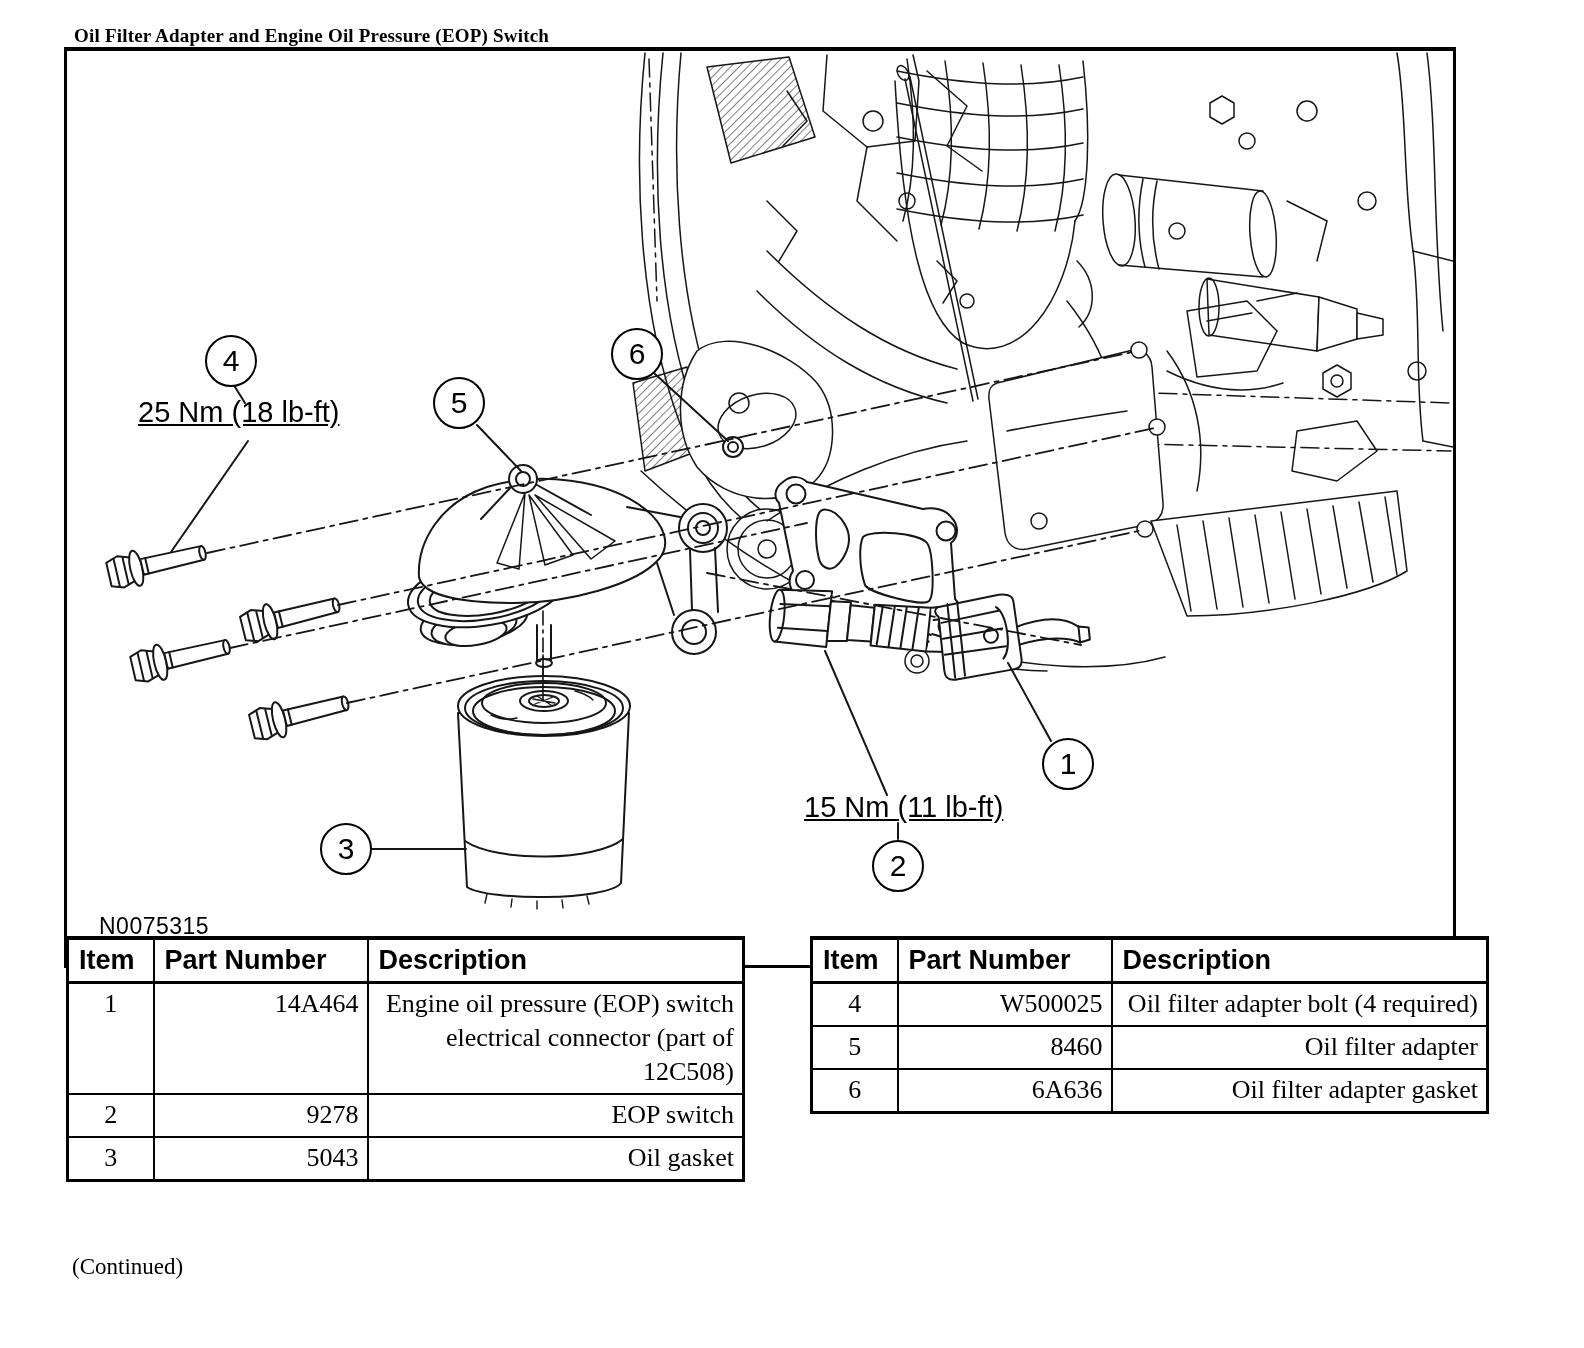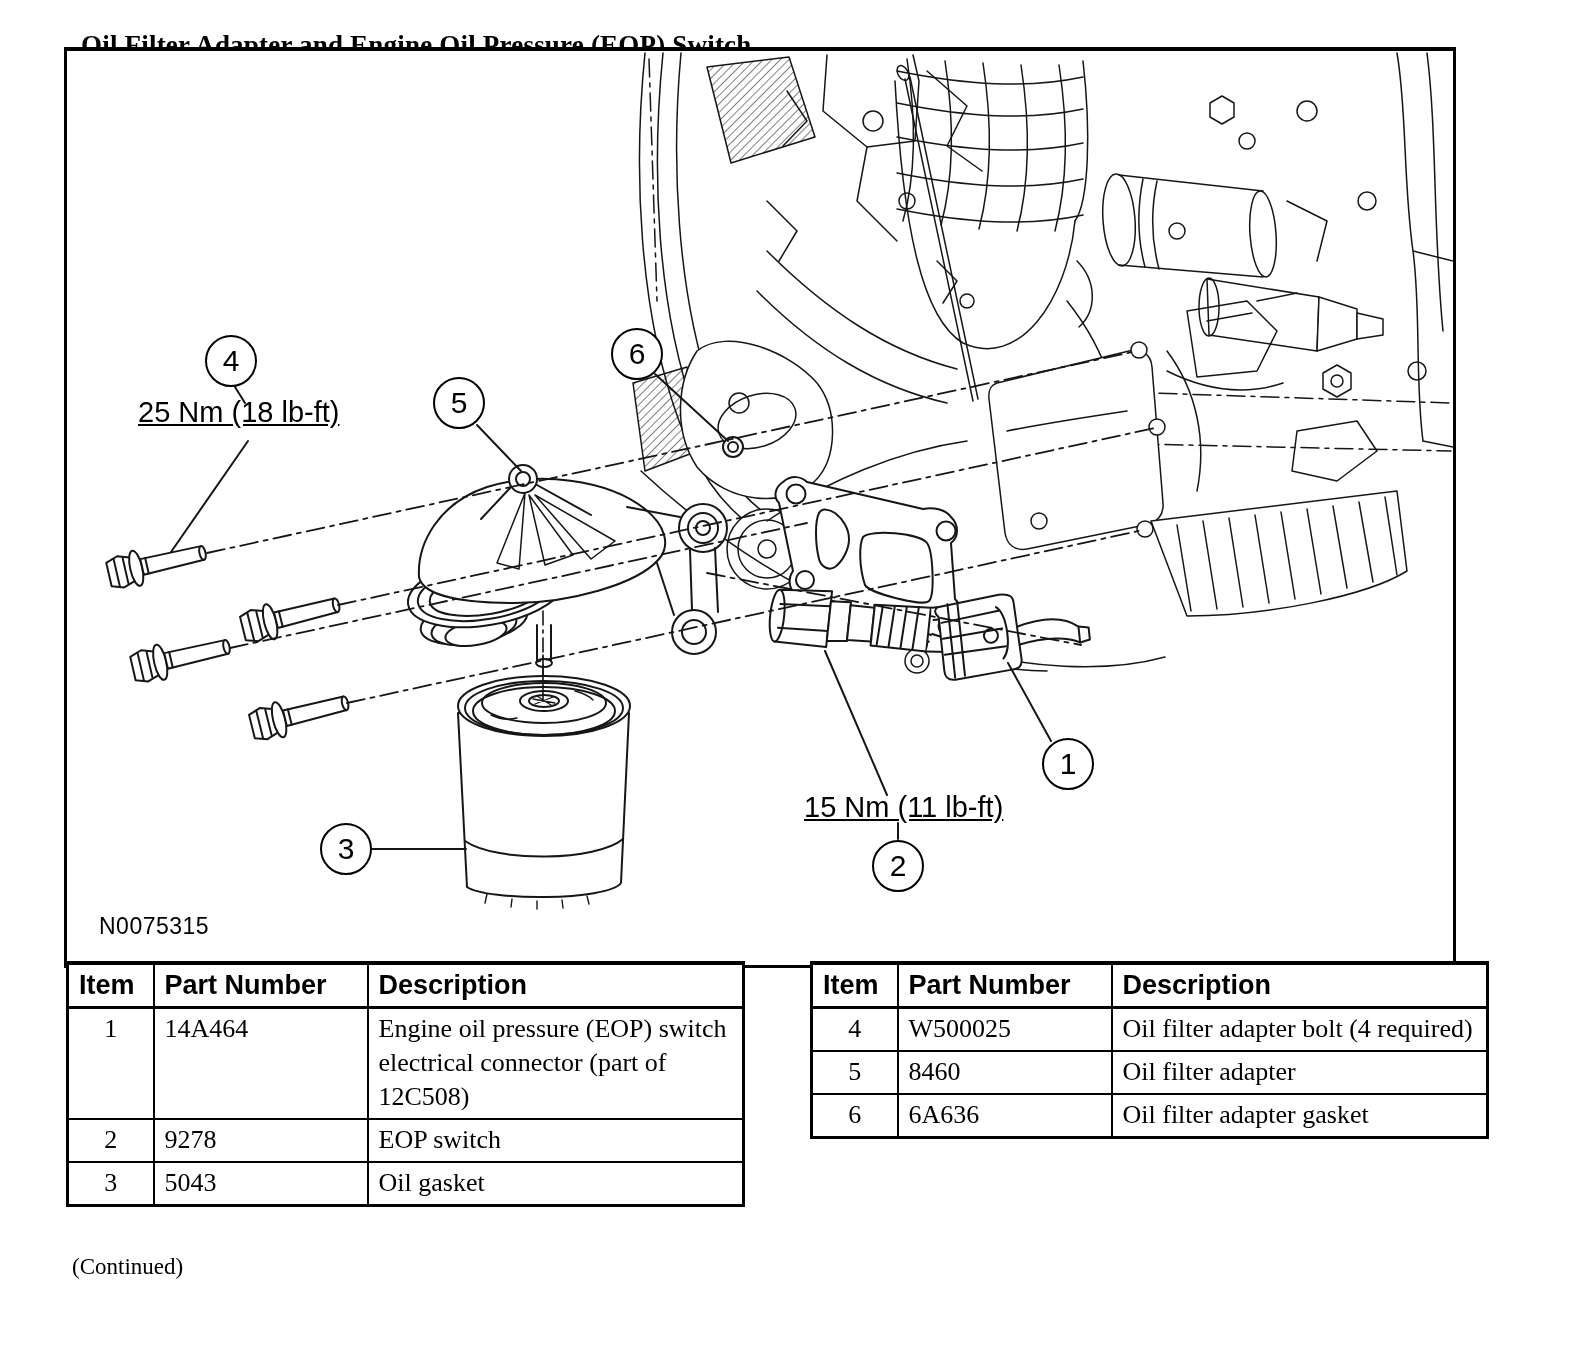--- a/index.html
+++ b/index.html
@@ -3,23 +3,23 @@
 <meta charset="utf-8">
 <style>
   html,body{margin:0;padding:0;background:#fff;}
   body{
     position:relative;
     width:1584px;height:1348px;
     font-family:"Liberation Serif", serif;
     color:#000;
   }
   .page-title{
-    position:absolute;left:81px;top:12px;
+    position:absolute;left:74px;top:12px;
     font-family:"Liberation Serif", serif;
-    font-size:27px;font-weight:bold;letter-spacing:0.2px;
+    font-size:19px;font-weight:bold;letter-spacing:0.2px;
     white-space:nowrap;
     text-align:center;
   }
   .figure-box{
     position:absolute;left:64px;top:47px;
     width:1392px;height:921px;
     border:3px solid #000;border-top-width:4px;
     box-sizing:border-box;
     background:#fff;
   }
@@ -33,32 +33,33 @@
   .fig-label{
     position:absolute;
     font-family:"Liberation Sans", sans-serif;
     font-size:29px;line-height:1.05;white-space:nowrap;text-decoration:underline;
   }
   .fig-id{
     position:absolute;
     font-family:Liberation Sans, sans-serif;
     font-size:23px;letter-spacing:0.5px;white-space:nowrap;
   }
-  .parts-table{position:absolute;top:961px;}
+  .parts-table{position:absolute;top:936px;}
   .parts-table.left{left:66px;}
   .parts-table.right{left:810px;}
   table.parts{
     border-collapse:collapse;background:#fff;
     border:3px solid #000;border-top-width:4px;
     table-layout:fixed;width:676px;
   }
   table.parts th, table.parts td{
     border:2px solid #000;
     vertical-align:top;
     overflow:hidden;
+    text-align:right;
   }
   table.parts th{
     border-bottom-width:3px;
     font-family:"Liberation Sans", sans-serif;
     font-size:27px;font-weight:bold;text-align:left;
     padding:5px 8px 5px 10px;height:30px;vertical-align:middle;
   }
   table.parts td{
     font-family:"Liberation Serif", serif;
     font-size:26px;line-height:34px;

